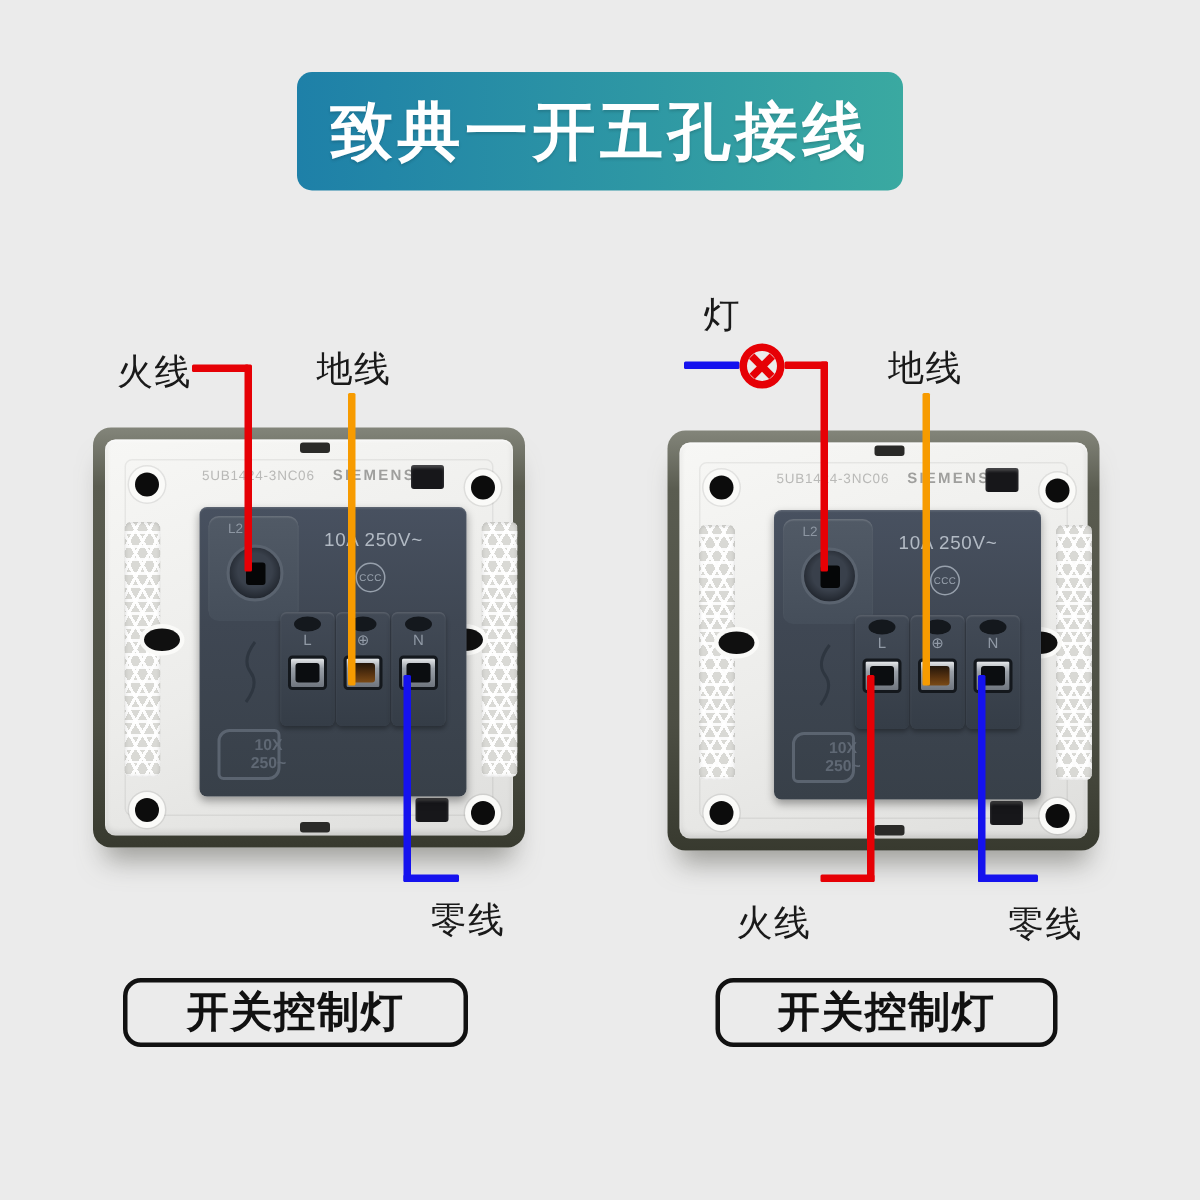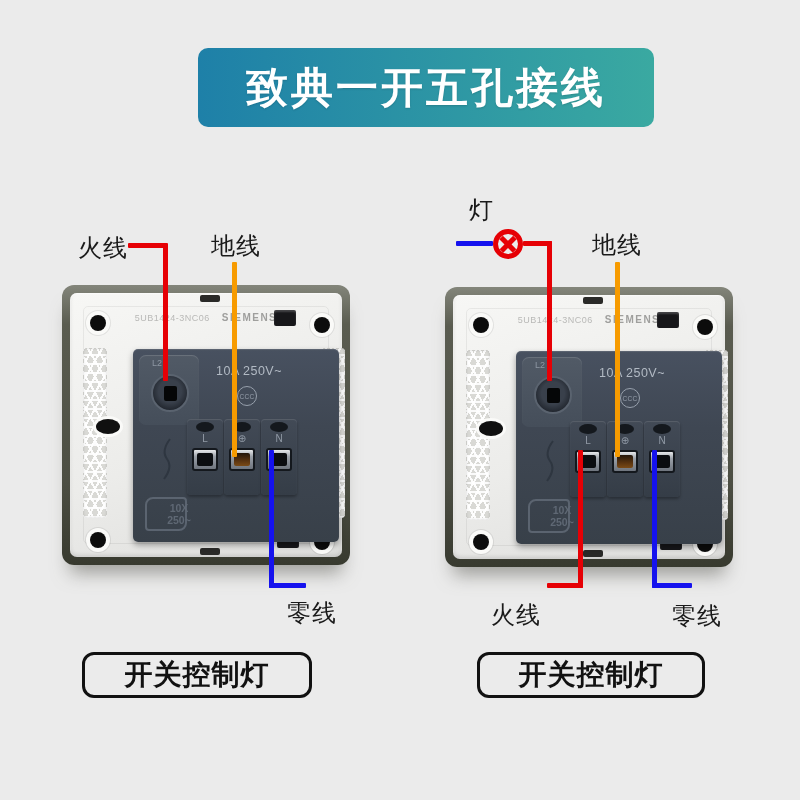--- a/index.html
+++ b/index.html
@@ -4,21 +4,21 @@
 <style>
   html,body{margin:0;padding:0;}
   body{
     width:800px;height:800px;position:relative;overflow:hidden;
     background:#ebebeb;
     font-family:"Liberation Sans","DejaVu Sans",sans-serif;
   }
 
   
   .banner{
-    position:absolute;left:198px;top:48px;width:456px;height:79px;
+    position:absolute;left:198px;top:48px;width:404px;height:79px;
     border-radius:10px;
     background:linear-gradient(90deg,var(--banner_left,#1e80a8),var(--banner_right,#3aa9a1));
     display:flex;align-items:center;justify-content:center;
   }
   .banner-title{
     color:#ffffff;font-size:42px;font-weight:bold;letter-spacing:3px;
     text-shadow:0 1px 2px rgba(0,0,0,.15);
   }
 
   
@@ -59,21 +59,21 @@
   }
   .ovalhole{
     position:absolute;width:24px;height:15px;border-radius:50%;background:#101010;
     box-shadow:0 0 0 3px #fafaf8;
   }
   .cliprect{position:absolute;width:22px;height:16px;background:#17171a;border-radius:2px;box-shadow:inset 0 2px 2px rgba(255,255,255,.2);}
   .tabrect{position:absolute;width:20px;height:7px;background:#2a2a28;border-radius:2px;}
 
   
   .module{
-    position:absolute;left:63px;top:56px;width:206px;height:193px;border-radius:5px;
+    position:absolute;left:63px;top:45px;width:178px;height:193px;border-radius:5px;
     background:linear-gradient(180deg,#485160 0%,#3f4753 40%,#384049 100%);
     box-shadow:0 3px 6px rgba(0,0,0,.35), inset 0 1px 1px rgba(255,255,255,.12);
   }
   .l2block{
     position:absolute;left:6px;top:6px;width:60px;height:70px;border-radius:7px;
     background:linear-gradient(180deg,#515a66,#454e5a);
     box-shadow:inset 0 1px 1px rgba(255,255,255,.15);
   }
   .l2label{position:absolute;left:13px;top:3px;font-size:9px;color:#8d96a2;}
   .roundterm{

